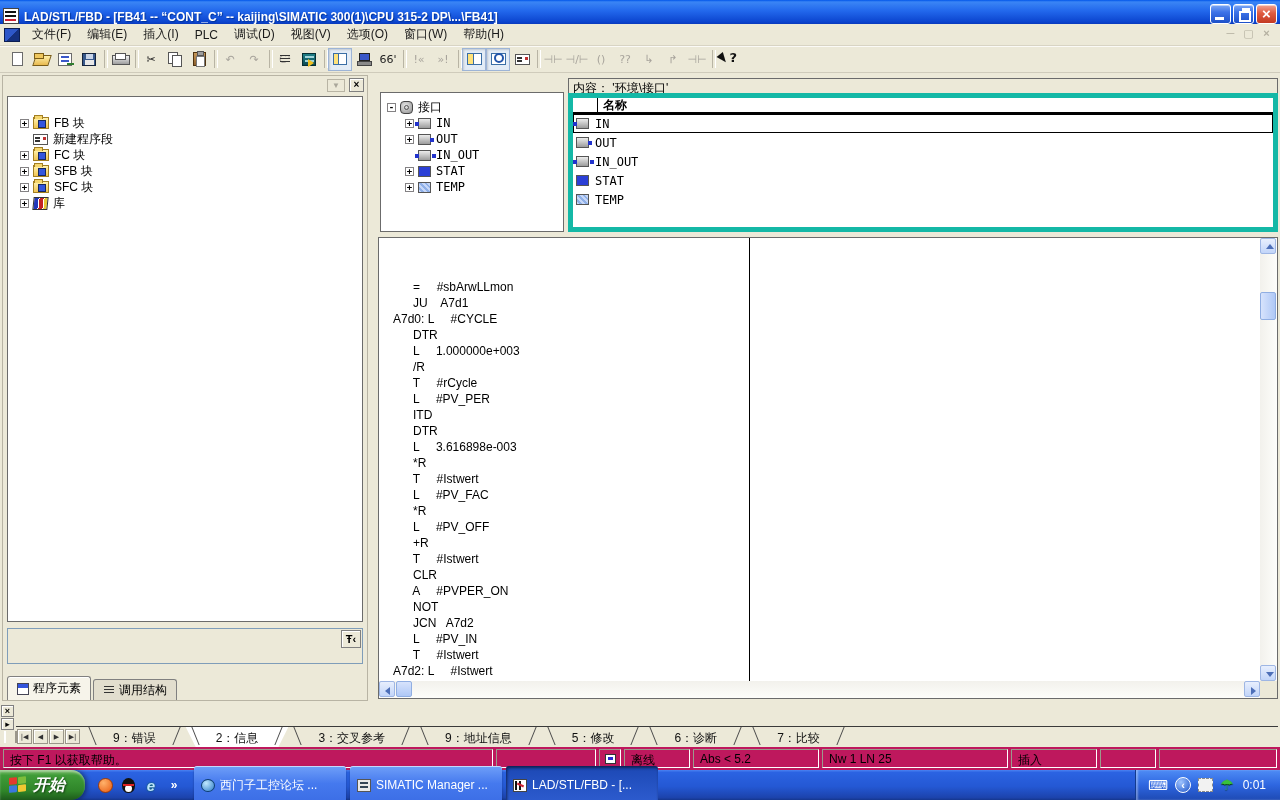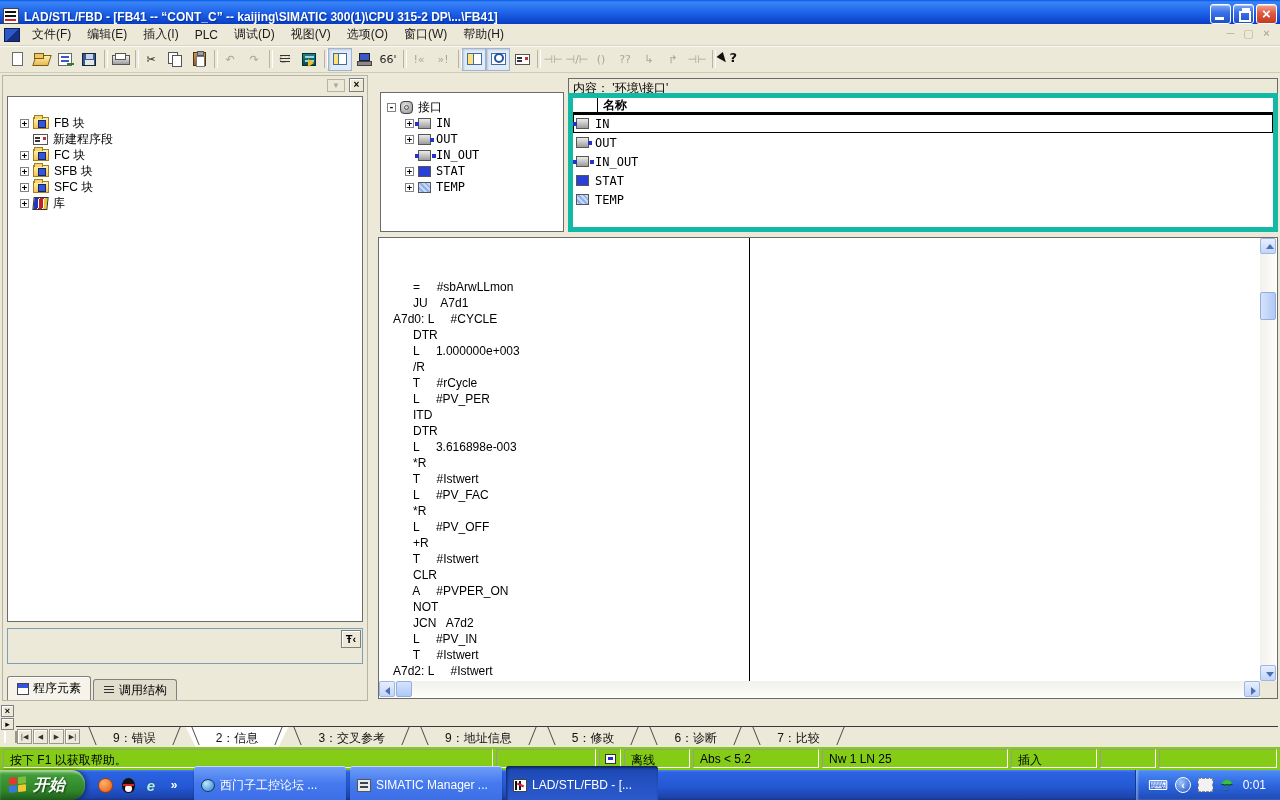--- a/index.html
+++ b/index.html
@@ -156,21 +156,21 @@
 .msg-tabbar{position:absolute;left:16px;right:2px;top:23px;height:21px;border-top:1px solid #3a3a3a;display:flex;align-items:stretch;overflow:hidden}
 .msg-nav{display:flex;align-items:center;gap:1px;padding:1px 3px 2px 1px}
 .nav-b{width:15px;height:15px;background:#ECE9D8;border:1px solid #9a968a;box-shadow:inset 1px 1px 0 #fff;font-size:7px;text-align:center;line-height:14px;color:#333;font-family:"DejaVu Sans",sans-serif}
 .msg-tab{position:relative;padding:3px 30px 0 30px;white-space:nowrap;color:#111}
 .msg-tab::before,.msg-tab::after{content:"";position:absolute;top:0;bottom:2px;width:1px;background:#4a4a4a}
 .msg-tab::before{left:9px;transform:skewX(22deg)}
 .msg-tab::after{right:9px;transform:skewX(-22deg)}
 .msg-tab.active{background:#ffffff;clip-path:polygon(0 0,100% 0,calc(100% - 10px) 100%,10px 100%)}
 
 
-.statusbar{position:absolute;left:0;top:747px;right:0;height:23px;background:#84cc16;display:flex;gap:3px;padding:2px 3px;align-items:stretch}
+.statusbar{position:absolute;left:0;top:747px;right:0;height:23px;background:#be185d;display:flex;gap:3px;padding:2px 3px;align-items:stretch}
 .sb-cell{border:1px solid;border-color:#9C9A8C #FFF #FFF #9C9A8C;padding:2px 6px;white-space:nowrap;overflow:hidden}
 .sb-help{flex:1}
 .sb-gap{width:100px}
 .sb-icon-cell{width:22px;padding:2px 3px;display:flex;align-items:center;justify-content:center}
 .icon-connection{width:11px;height:10px;border:1px solid #333;background:#fff;position:relative}
 .icon-connection::before{content:"";position:absolute;left:2px;top:2px;width:5px;height:3px;background:#2a2ad0}
 .sb-conn{width:66px}
 .sb-abs{width:126px}
 .sb-pos{width:186px}
 .sb-mode{width:86px}

